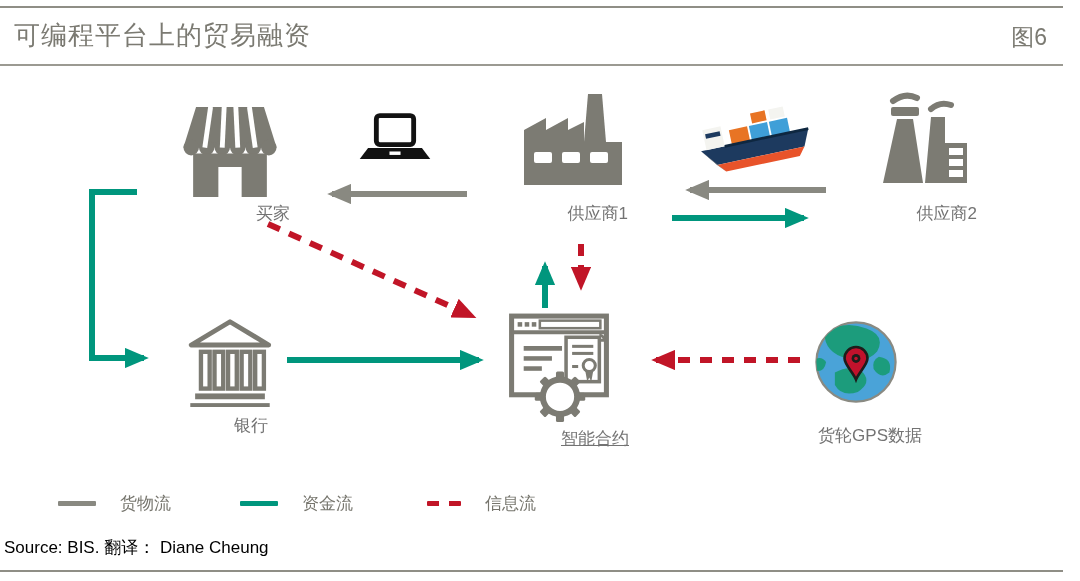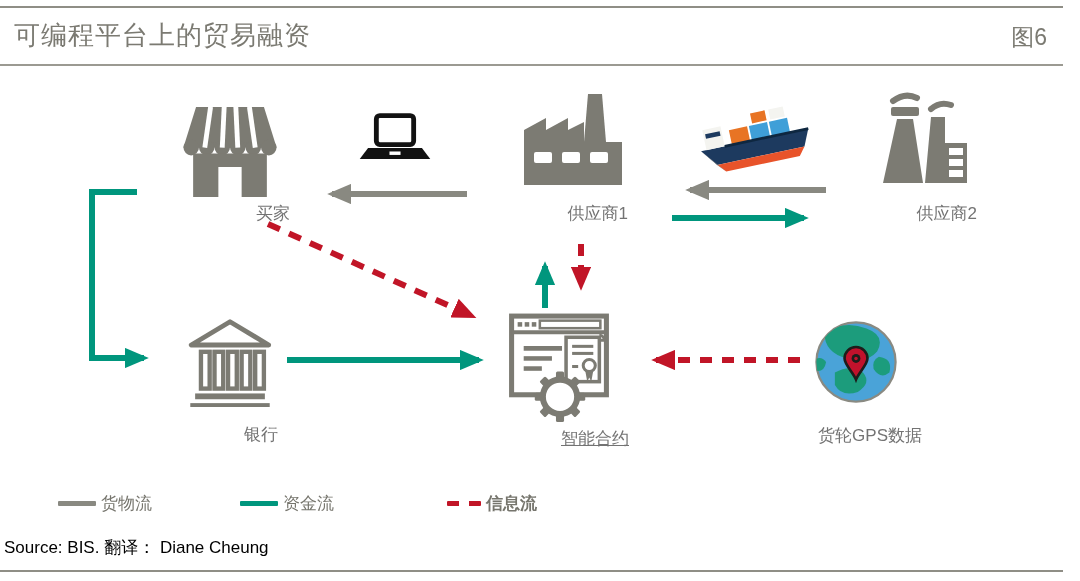--- a/index.html
+++ b/index.html
@@ -7,21 +7,21 @@
   .canvas{position:relative;width:1063px;height:581px;background:#ffffff;overflow:hidden;}
   .rule{position:absolute;left:0;right:0;height:0;}
   .rule-top{top:6px;border-top:2px solid #8f8e86;}
   .rule-title{top:64px;border-top:2px solid #9b9a92;}
   .rule-bottom{top:570px;border-top:2px solid #8f8e86;}
   .title{position:absolute;left:14px;top:18px;font-size:26px;color:#7b7a72;letter-spacing:1px;}
   .fig-label{position:absolute;right:16px;top:22px;font-size:23px;color:#7b7a72;margin-left:48px;}
   .node{position:absolute;}
   .node-label{position:absolute;text-align:right;font-size:17px;color:#737373;}
   .arrow-layer{position:absolute;left:0;top:0;width:1080px;height:581px;}
-  .legend-item{position:absolute;display:flex;align-items:center;gap:5px;}
+  .legend-item{position:absolute;display:flex;align-items:center;gap:24px;}
   .legend-swatch{height:5px;border-radius:1px;}
   .legend-swatch.solid-gray{width:38px;background:#898981;}
   .legend-swatch.solid-teal{width:38px;background:#00967d;}
   .legend-swatch.dash-red{width:34px;background:repeating-linear-gradient(90deg,#c11527 0 12px,transparent 12px 22px);}
   .legend-label{font-size:17px;color:#76756d;}
   .footer-text{position:absolute;left:4px;top:536px;font-size:17px;color:#000000;}
 </style>
 </head>
 <body>
 
@@ -118,21 +118,21 @@
   <svg class="node" style="left:180px;top:315px;" width="100" height="92" viewBox="0 0 100 95">
     <path d="M50,7 L10,31 L90,31 Z" fill="none" stroke="#7c7b73" stroke-width="5" stroke-linejoin="round"></path>
     <rect x="20" y="38" width="9" height="38" fill="none" stroke="#7c7b73" stroke-width="4.5"></rect>
     <rect x="34" y="38" width="9" height="38" fill="none" stroke="#7c7b73" stroke-width="4.5"></rect>
     <rect x="48" y="38" width="9" height="38" fill="none" stroke="#7c7b73" stroke-width="4.5"></rect>
     <rect x="62" y="38" width="9" height="38" fill="none" stroke="#7c7b73" stroke-width="4.5"></rect>
     <rect x="76" y="38" width="9" height="38" fill="none" stroke="#7c7b73" stroke-width="4.5"></rect>
     <rect x="14" y="81" width="72" height="6" fill="#7c7b73"></rect>
     <rect x="9" y="91" width="82" height="4" fill="#7c7b73"></rect>
   </svg>
-  <div class="node-label" style="left:178px;top:414px;width:100px;margin-top:9px;">银行</div>
+  <div class="node-label" style="left:168px;top:414px;width:100px;">银行</div>
 
   <svg class="node" style="left:503px;top:306px;" width="112" height="116" viewBox="0 0 110 115">
     <rect x="8" y="10" width="94" height="78" fill="#ffffff" stroke="#7c7b73" stroke-width="5"></rect>
     <line x1="8" y1="26" x2="102" y2="26" stroke="#7c7b73" stroke-width="4"></line>
     <rect x="14" y="16" width="4.5" height="4.5" fill="#7c7b73"></rect>
     <rect x="21" y="16" width="4.5" height="4.5" fill="#7c7b73"></rect>
     <rect x="28" y="16" width="4.5" height="4.5" fill="#7c7b73"></rect>
     <rect x="36" y="14.5" width="60" height="7.5" fill="none" stroke="#7c7b73" stroke-width="2.5"></rect>
     <line x1="20" y1="42" x2="58" y2="42" stroke="#7c7b73" stroke-width="4.5"></line>
     <line x1="20" y1="52" x2="48" y2="52" stroke="#7c7b73" stroke-width="4.5"></line>
@@ -182,21 +182,21 @@
   <div class="node-label" style="left:790px;top:424px;width:132px;">货轮GPS数据</div>
 
   <div class="legend-item" style="left:58px;top:492px;">
     <span class="legend-swatch solid-gray"></span>
     <span class="legend-label">货物流</span>
   </div>
   <div class="legend-item" style="left:240px;top:492px;">
     <span class="legend-swatch solid-teal"></span>
     <span class="legend-label">资金流</span>
   </div>
-  <div class="legend-item" style="left:447px;top:492px;font-weight:bold;">
+  <div class="legend-item" style="left:427px;top:492px;">
     <span class="legend-swatch dash-red"></span>
     <span class="legend-label">信息流</span>
   </div>
 
   <div class="footer-text">Source: BIS.  翻译： Diane Cheung</div>
   <div class="rule rule-bottom"></div>
 
 </div>
 
 </body></html>

